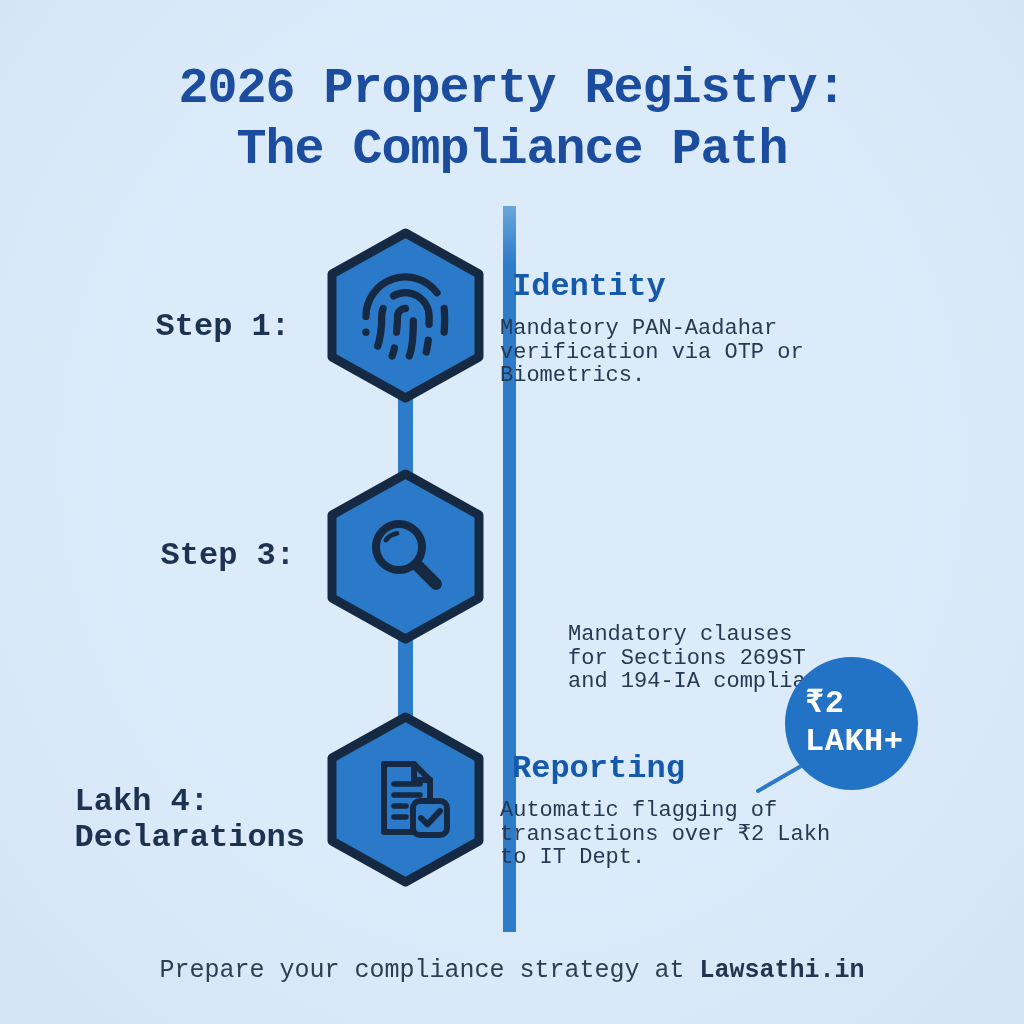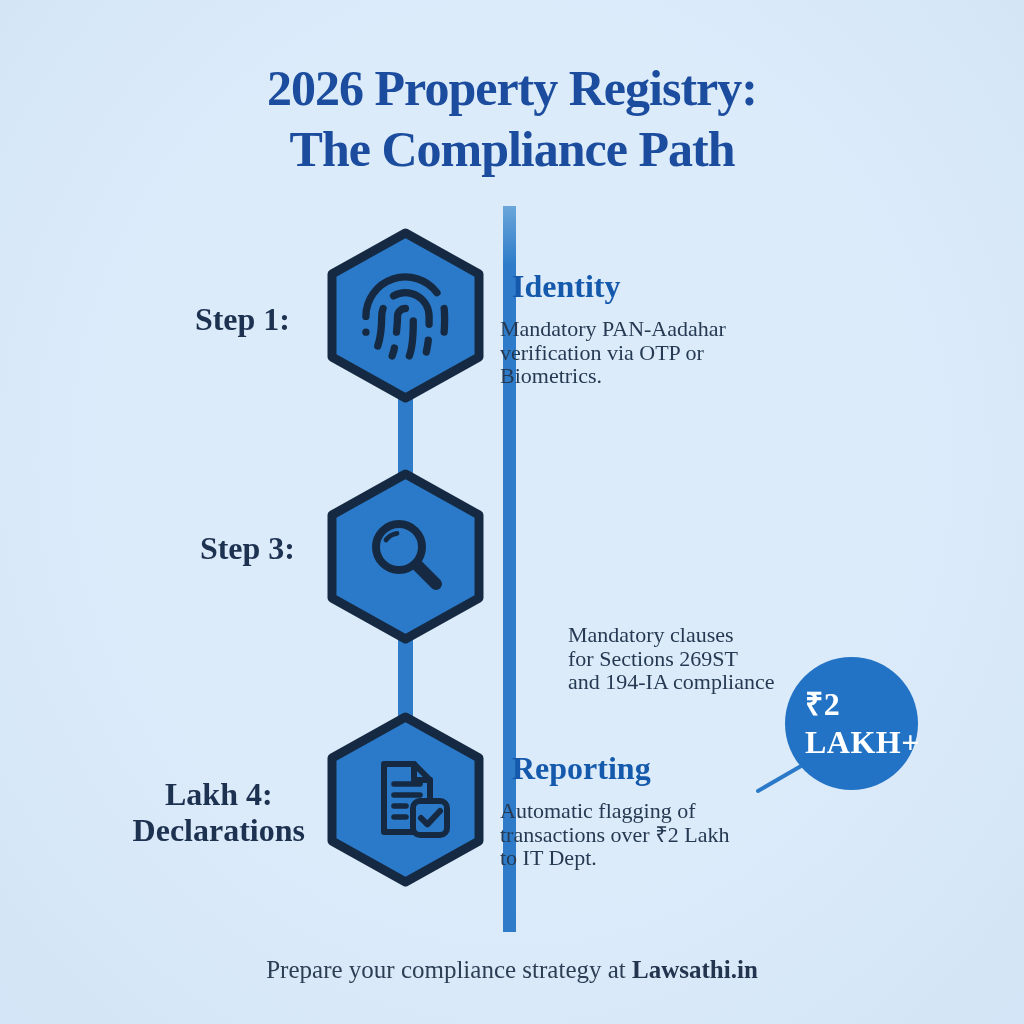--- a/index.html
+++ b/index.html
@@ -1,38 +1,38 @@
 <!DOCTYPE html>
 <html><head>
 <meta charset="utf-8">
 <style>
   html,body{margin:0;padding:0;}
   #canvas{
     position:relative;width:1024px;height:1024px;overflow:hidden;
     background:radial-gradient(ellipse at 50% 45%, #dcebfa 55%, #d2e4f5 100%);
-    font-family:Liberation Serif, serif;
+    font-family:Liberation Mono, monospace;
     color:#253a52;
   }
   .abs{position:absolute;}
   .title{
     left:0;top:58px;width:1024px;text-align:center;
     font-size:50px;line-height:61px;font-weight:800;letter-spacing:-1px;
     color:#1b4c9e;white-space:pre-line;margin:0;z-index:3;
   }
   .vline{
     left:503px;top:206px;width:13px;height:726px;z-index:1;
     background:linear-gradient(#6aa6da 0%, #2e7cc9 8%, #2e7cc9 100%);
   }
   .connector{left:398px;width:15px;background:#2e7cc9;z-index:1;}
   #conn1{top:396px;height:84px;}
   #conn2{top:638px;height:80px;}
   .hex{left:323px;width:165px;height:175px;z-index:2;}
   .step-label{
     font-size:32px;line-height:36px;font-weight:800;color:#1d3250;
-    text-align:center;white-space:pre-line;z-index:3;
+    text-align:left;white-space:pre-line;z-index:3;margin-top:8px;
   }
   #step1-label{top:301px;right:734px;}
   #step3-label{top:530px;right:729px;}
   #step4-label{top:776px;right:719px;}
   .content{left:500px;z-index:3;}
   .content h2{
     margin:12px;font-size:32px;line-height:37px;font-weight:800;color:#1459ab;
   }
   .content p, .note{
     margin:3px 0 0 0;font-size:22px;line-height:23.5px;font-weight:500;

